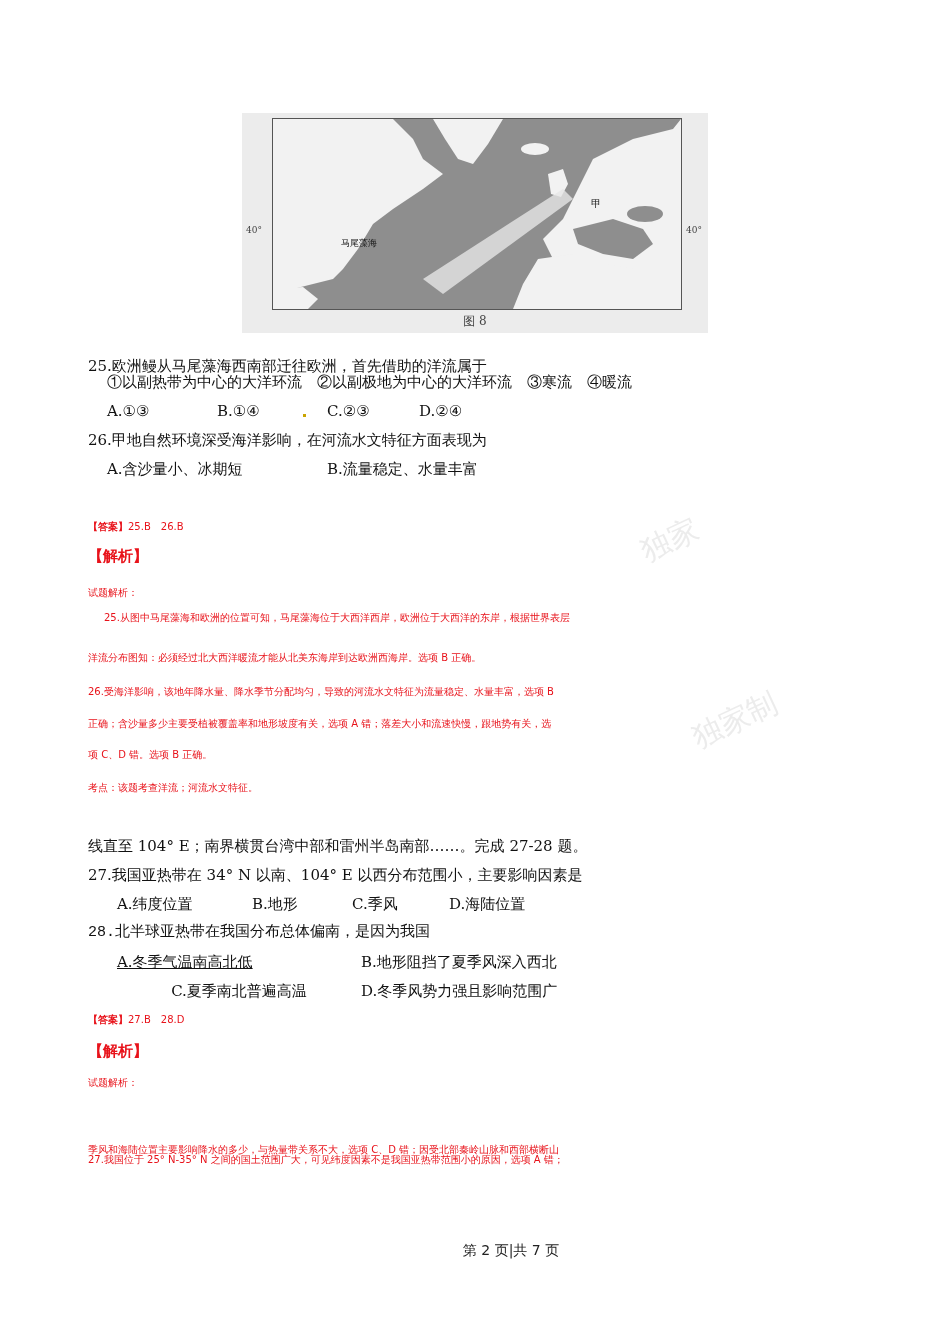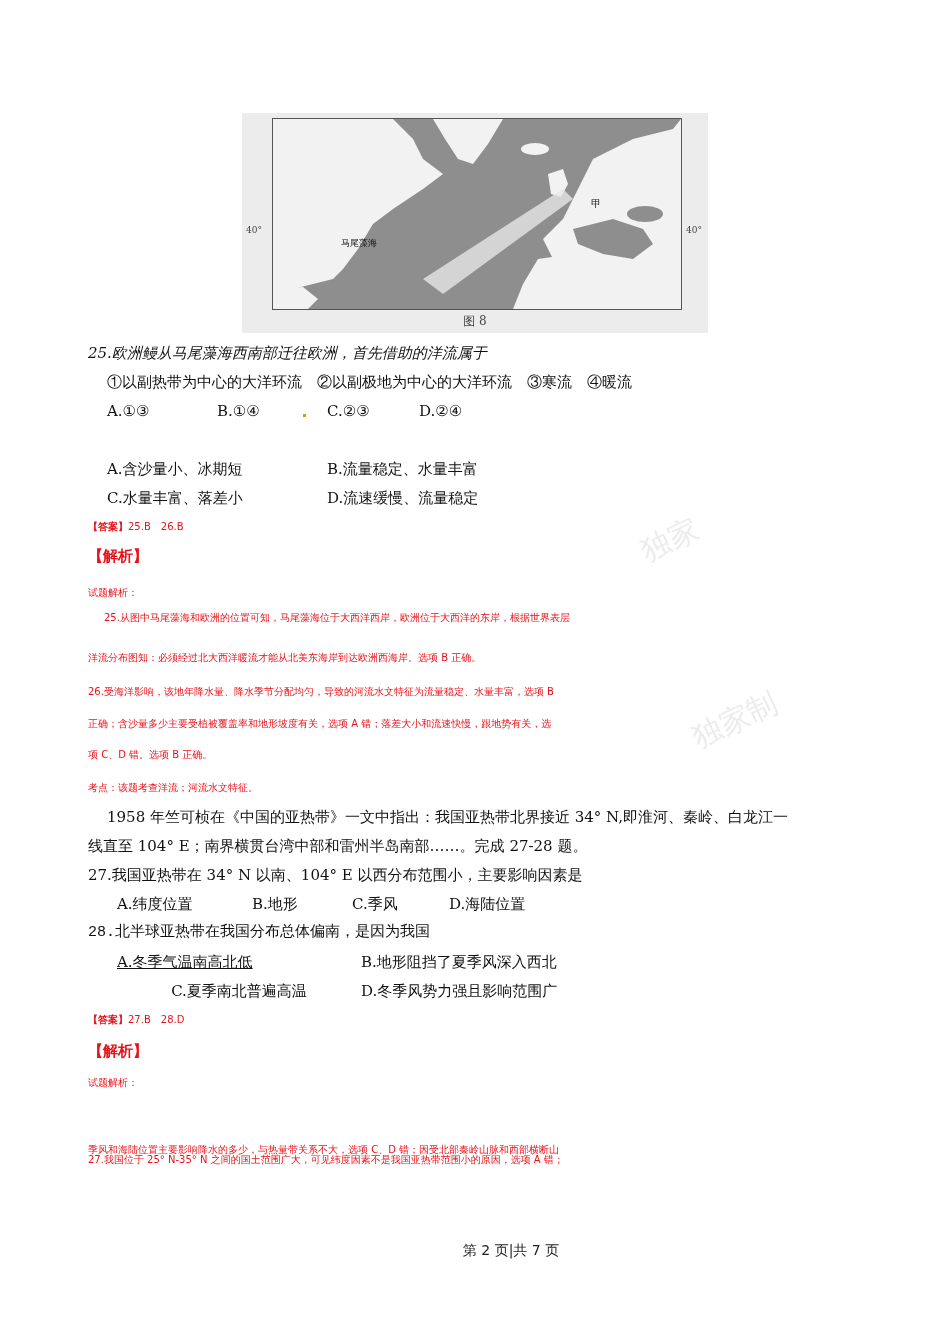--- a/index.html
+++ b/index.html
@@ -55,47 +55,44 @@
         <path d="M150,160 L290,70 L300,80 L170,175 Z" fill="#e6e6e6" opacity="0.8"></path>
       </svg>
       <span class="lat" style="left:68px; top:118px; font-size:9px; color:#111; font-weight:normal;">马尾藻海</span>
       <span class="lat" style="left:318px; top:78px; font-size:10px; color:#111;">甲</span>
     </div>
     <span class="lat" style="left:4px; top:112px;">40°</span>
     <span class="lat" style="left:444px; top:112px;">40°</span>
     <div class="fig-caption">图 8</div>
   </div>
 
-  <div class="line" style="top:343px;font-style:italic;">25.欧洲鳗从马尾藻海西南部迁往欧洲，首先借助的洋流属于</div>
+  <div class="line" style="top:356px;">25.欧洲鳗从马尾藻海西南部迁往欧洲，首先借助的洋流属于</div>
   <div class="line indent1" style="top:401px;">
     <span class="opt" style="width:110px;">A.①③</span><span class="opt" style="width:110px;">B.①④</span><span class="opt" style="width:92px;">C.②③</span><span class="opt">D.②④</span>
   </div>
   <div class="line indent1" style="top:372px;">①以副热带为中心的大洋环流　②以副极地为中心的大洋环流　③寒流　④暖流</div>
   <div class="dot" style="left:303px; top:414px;"></div>
 
+  <div class="line" style="top:430px;">26.甲地自然环境深受海洋影响，在河流水文特征方面表现为</div>
   <div class="line indent1" style="top:459px;">
     <span class="opt" style="width:220px;">A.含沙量小、冰期短</span><span class="opt">B.流量稳定、水量丰富</span>
-  </div>
-  <div class="line indent1" style="top:488px;">
-    <span class="opt" style="width:220px;">C.水量丰富、落差小</span><span class="opt">D.流速缓慢、流量稳定</span>
   </div>
 
   <div class="line red" style="top:517px;">
     <span class="red-bold">【答案】</span><span>25.B　26.B</span>
   </div>
   <div class="line red-bold" style="top:546px;">【解析】</div>
   <div class="line red" style="top:583px;">试题解析：</div>
   <div class="line red" style="top:608px;margin-left:16px;">25.从图中马尾藻海和欧洲的位置可知，马尾藻海位于大西洋西岸，欧洲位于大西洋的东岸，根据世界表层</div>
   <div class="line red" style="top:648px;">洋流分布图知：必须经过北大西洋暖流才能从北美东海岸到达欧洲西海岸。选项 B 正确。</div>
   <div class="line red" style="top:682px;">26.受海洋影响，该地年降水量、降水季节分配均匀，导致的河流水文特征为流量稳定、水量丰富，选项 B</div>
   <div class="line red" style="top:714px;">正确；含沙量多少主要受植被覆盖率和地形坡度有关，选项 A 错；落差大小和流速快慢，跟地势有关，选</div>
   <div class="line red" style="top:745px;">项 C、D 错。选项 B 正确。</div>
   <div class="line red" style="top:778px;">考点：该题考查洋流；河流水文特征。</div>
 
-  <div class="line indent1" style="top:807px;">1958 年竺可桢在《中国的亚热带》一文中指出：我国亚热带北界接近 34° N,即淮河、秦岭、白龙江一</div>
   <div class="line" style="top:836px;">线直至 104° E；南界横贯台湾中部和雷州半岛南部……。完成 27-28 题。</div>
 
   <div class="line" style="top:865px;">27.我国亚热带在 34° N 以南、104° E 以西分布范围小，主要影响因素是</div>
   <div class="line indent1" style="top:894px; left:117px;">
     <span class="opt" style="width:135px;">A.纬度位置</span><span class="opt" style="width:100px;">B.地形</span><span class="opt" style="width:97px;">C.季风</span><span class="opt">D.海陆位置</span>
   </div>
 
   <div class="line" style="top:923px;font-family:Liberation Mono, monospace;">28.北半球亚热带在我国分布总体偏南，是因为我国</div>
   <div class="line indent1" style="top:952px; left:117px;">
     <span class="opt" style="width:244px;text-decoration:underline;">A.冬季气温南高北低</span><span class="opt">B.地形阻挡了夏季风深入西北</span>

